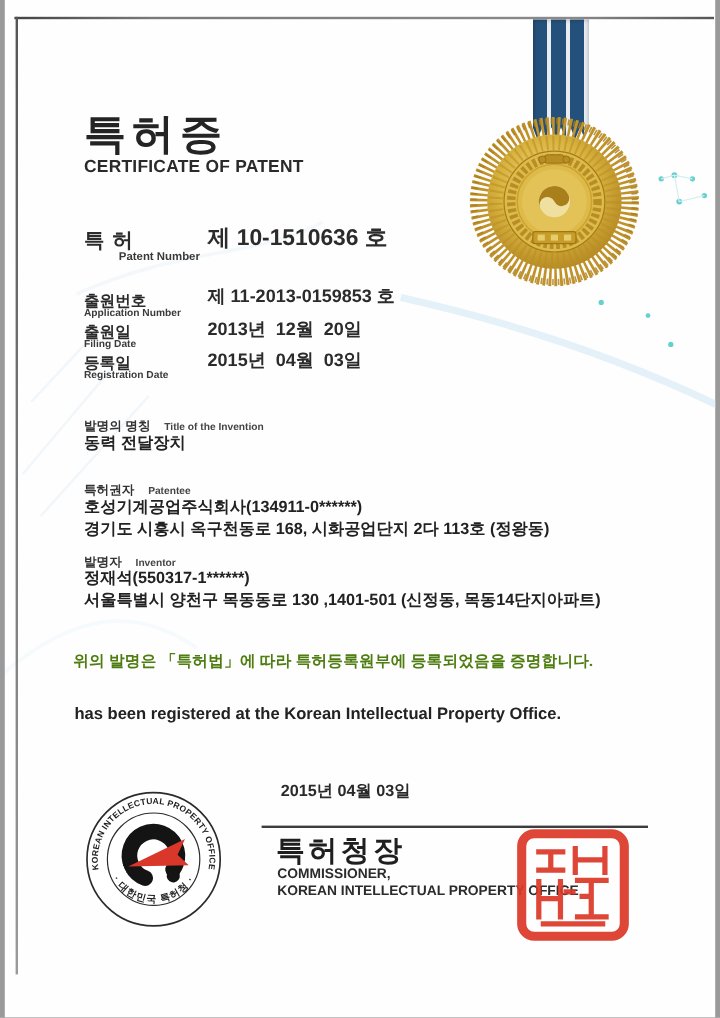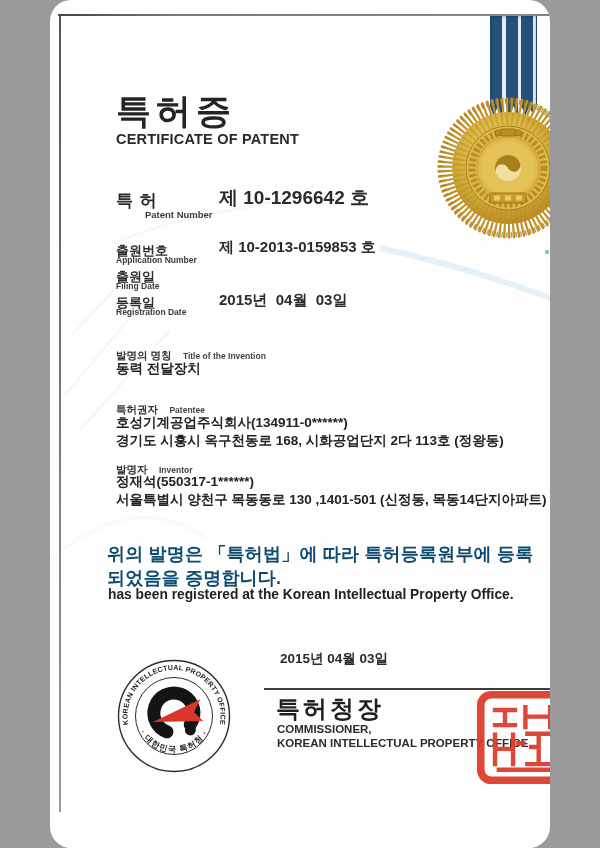--- a/index.html
+++ b/index.html
@@ -1,41 +1,40 @@
 <!DOCTYPE html>
 <html><head>
 <meta charset="utf-8">
 <style>
   html,body{margin:0;padding:0;background:#9a9a9a;}
   #page{
-    position:relative;width:500px;height:848px;margin:0 auto;
+    position:relative;width:592px;height:848px;margin:0 auto;
     background:#fefefe;overflow:hidden;
     font-family:"Liberation Sans","DejaVu Sans",sans-serif;
     color:#2b2b2b;
-    border-radius:21px;
   }
   .abs{position:absolute;}
   
   .frame-top{top:14px;left:8px;width:583px;height:2px;background:linear-gradient(90deg,#444,#7a7a7a 20%,#8a8a8a 80%,#555);}
   .frame-left{top:14px;left:9px;width:1.5px;height:798px;background:linear-gradient(180deg,#555,#9a9a9a);}
   
   .title-ko{top:88px;left:66px;font-size:35px;font-weight:bold;letter-spacing:5px;color:#242424;}
   .title-en{top:131px;left:66px;font-size:14.5px;font-weight:bold;letter-spacing:.2px;color:#2a2a2a;}
   
   .lab-big{font-size:17px;font-weight:bold;letter-spacing:1px;}
   .lab-sub{font-size:9.5px;font-weight:bold;color:#3a3a3a;margin-left:29px;}
   .val-big{font-size:19px;font-weight:bold;white-space:pre;}
   .lab{font-size:13px;font-weight:bold;}
   .lab-s{font-size:8.5px;font-weight:bold;color:#3a3a3a;}
   .val{font-size:15px;font-weight:bold;white-space:pre;}
   
   .sec-ko{font-size:10.5px;font-weight:bold;color:#333;text-align:right;}
   .sec-en{font-size:8.5px;font-weight:bold;color:#444;margin-left:7px;}
   .body-line{font-size:13.5px;font-weight:bold;color:#222;}
-  .stmt-ko{top:542px;left:57px;font-size:18px;font-weight:bold;letter-spacing:.2px;color:#0c4a6e;}
+  .stmt-ko{top:542px;left:57px;font-size:13px;font-weight:bold;letter-spacing:.2px;color:#4d7c0f;font-family:Liberation Serif, serif;}
   .stmt-en{left:58px;font-size:13.8px;font-weight:bold;color:#222;}
   .issue-date{top:650px;left:230px;font-size:13.5px;font-weight:bold;color:#2a2a2a;}
   .sign-rule{top:688px;left:214px;width:322px;height:1.5px;background:#3d3d3d;}
   .signer-ko{top:693px;left:226px;font-size:24px;font-weight:bold;letter-spacing:3px;color:#1f1f1f;font-family:Liberation Serif, serif;}
   .signer-en1{top:723px;left:227px;font-size:11.5px;font-weight:bold;}
   .signer-en2{top:737px;left:227px;font-size:11.5px;font-weight:bold;}
   
   .ribbon{
     top:16px;left:440px;width:47px;height:100px;
     background:repeating-linear-gradient(90deg,#24517b 0 12px,#e9edf1 12px 15.5px);
@@ -105,28 +104,29 @@
       <rect x="68" y="98.5" width="6" height="5" fill="#e6cc6a"></rect>
       <rect x="79" y="98.5" width="6" height="5" fill="#e6cc6a"></rect>
     </g>
   </svg>
 
   <div class="abs title-ko">특허증</div>
   <div class="abs title-en">CERTIFICATE OF PATENT</div>
 
   <div class="abs lab-big" style="top:189px;left:66px">특 허</div>
   <div class="abs lab-sub" style="top:209px;left:66px">Patent Number</div>
-  <div class="abs val-big" style="top:185px;left:169px">제 10-1296642 호</div>
+  <div class="abs val-big" style="top:185px;left:169px">제 10-1510636 호</div>
 
   <div class="abs lab" style="top:242px;left:66px">출원번호</div>
   <div class="abs lab-s" style="top:255px;left:66px">Application Number</div>
-  <div class="abs val" style="top:238px;left:169px">제 10-2013-0159853 호</div>
+  <div class="abs val" style="top:238px;left:169px">제 11-2013-0159853 호</div>
 
   <div class="abs lab" style="top:268px;left:66px">출원일</div>
   <div class="abs lab-s" style="top:281px;left:66px">Filing Date</div>
+  <div class="abs val" style="top:265px;left:169px">2013년  12월  20일</div>
 
   <div class="abs lab" style="top:294px;left:66px">등록일</div>
   <div class="abs lab-s" style="top:307px;left:66px">Registration Date</div>
   <div class="abs val" style="top:291px;left:169px">2015년  04월  03일</div>
 
   <div class="abs" style="top:345px;left:66px">
     <span class="sec-ko">발명의 명칭</span>
     <span class="sec-en">Title of the Invention</span>
   </div>
   <div class="abs body-line" style="top:360px;left:66px">동력 전달장치</div>

